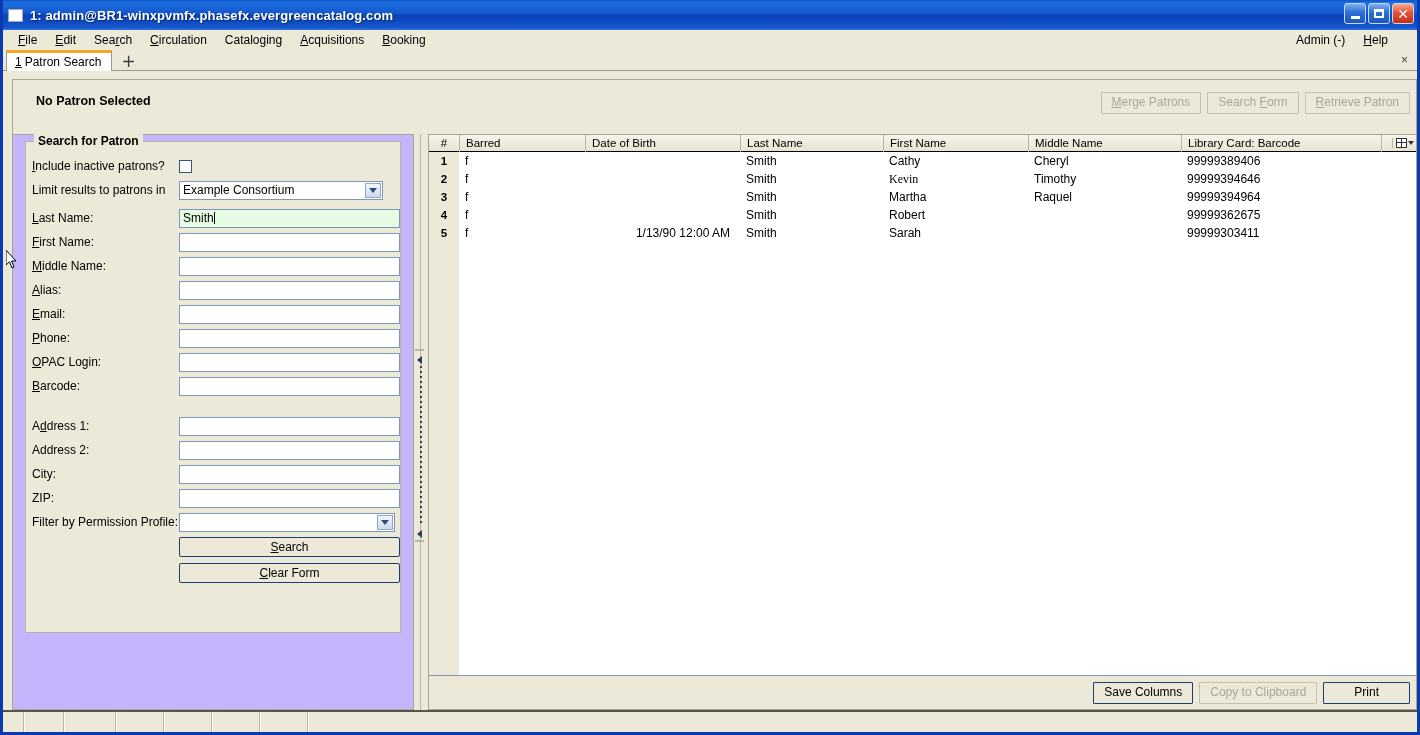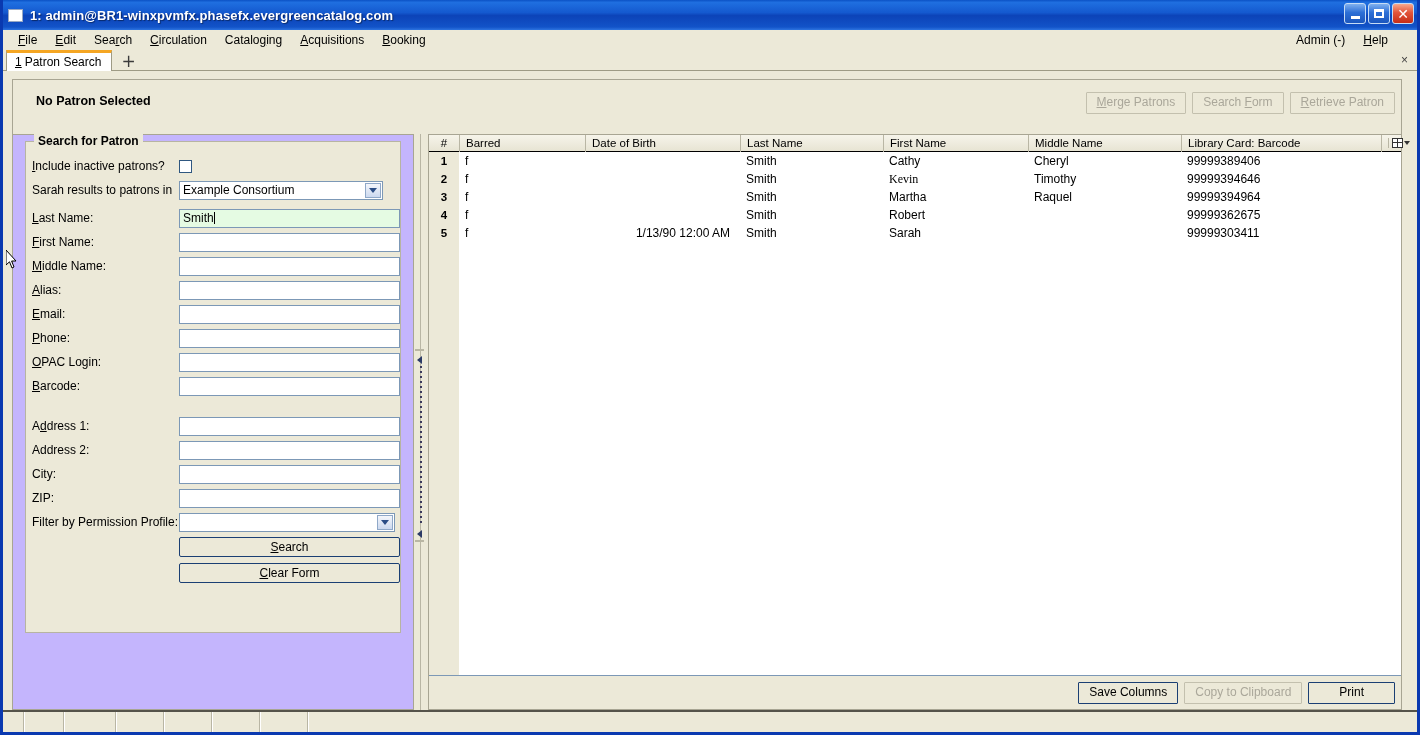--- a/index.html
+++ b/index.html
@@ -98,21 +98,21 @@
   #tab-close {
     position: absolute; right: 9px; bottom: 3px;
     font-size: 12px; color: #444;
   }
 
   
   #content {
     flex: 1 1 auto;
     background: #ece9d8;
     position: relative;
-    padding: 8px 15px 0 9px;
+    padding: 8px 0 0 9px;
     display: flex; flex-direction: column;
     min-height: 0;
   }
 
   
   #patron-banner {
     flex: 0 0 55px;
     background: #ece9d8;
     border: 1px solid #a8a593;
     border-bottom: none;
@@ -403,21 +403,21 @@
           <div id="groupbox-legend">Search for Patron</div>
 
           <div id="form">
 
             <div class="frow">
               <div class="flabel"><span class="ul">I</span>nclude inactive patrons?</div>
               <div class="fcheck"></div>
             </div>
 
             <div class="frow">
-              <div class="flabel">Sarah results to patrons in</div>
+              <div class="flabel">Limit results to patrons in</div>
               <div class="fselect">
                 <span>Example Consortium</span>
                 <span class="arrowbox">
                     <i></i>
                   </span>
               </div>
             </div>
 
             <div class="frow" style="margin-top:4px">
               <div class="flabel"><span class="ul">L</span>ast Name:</div>

